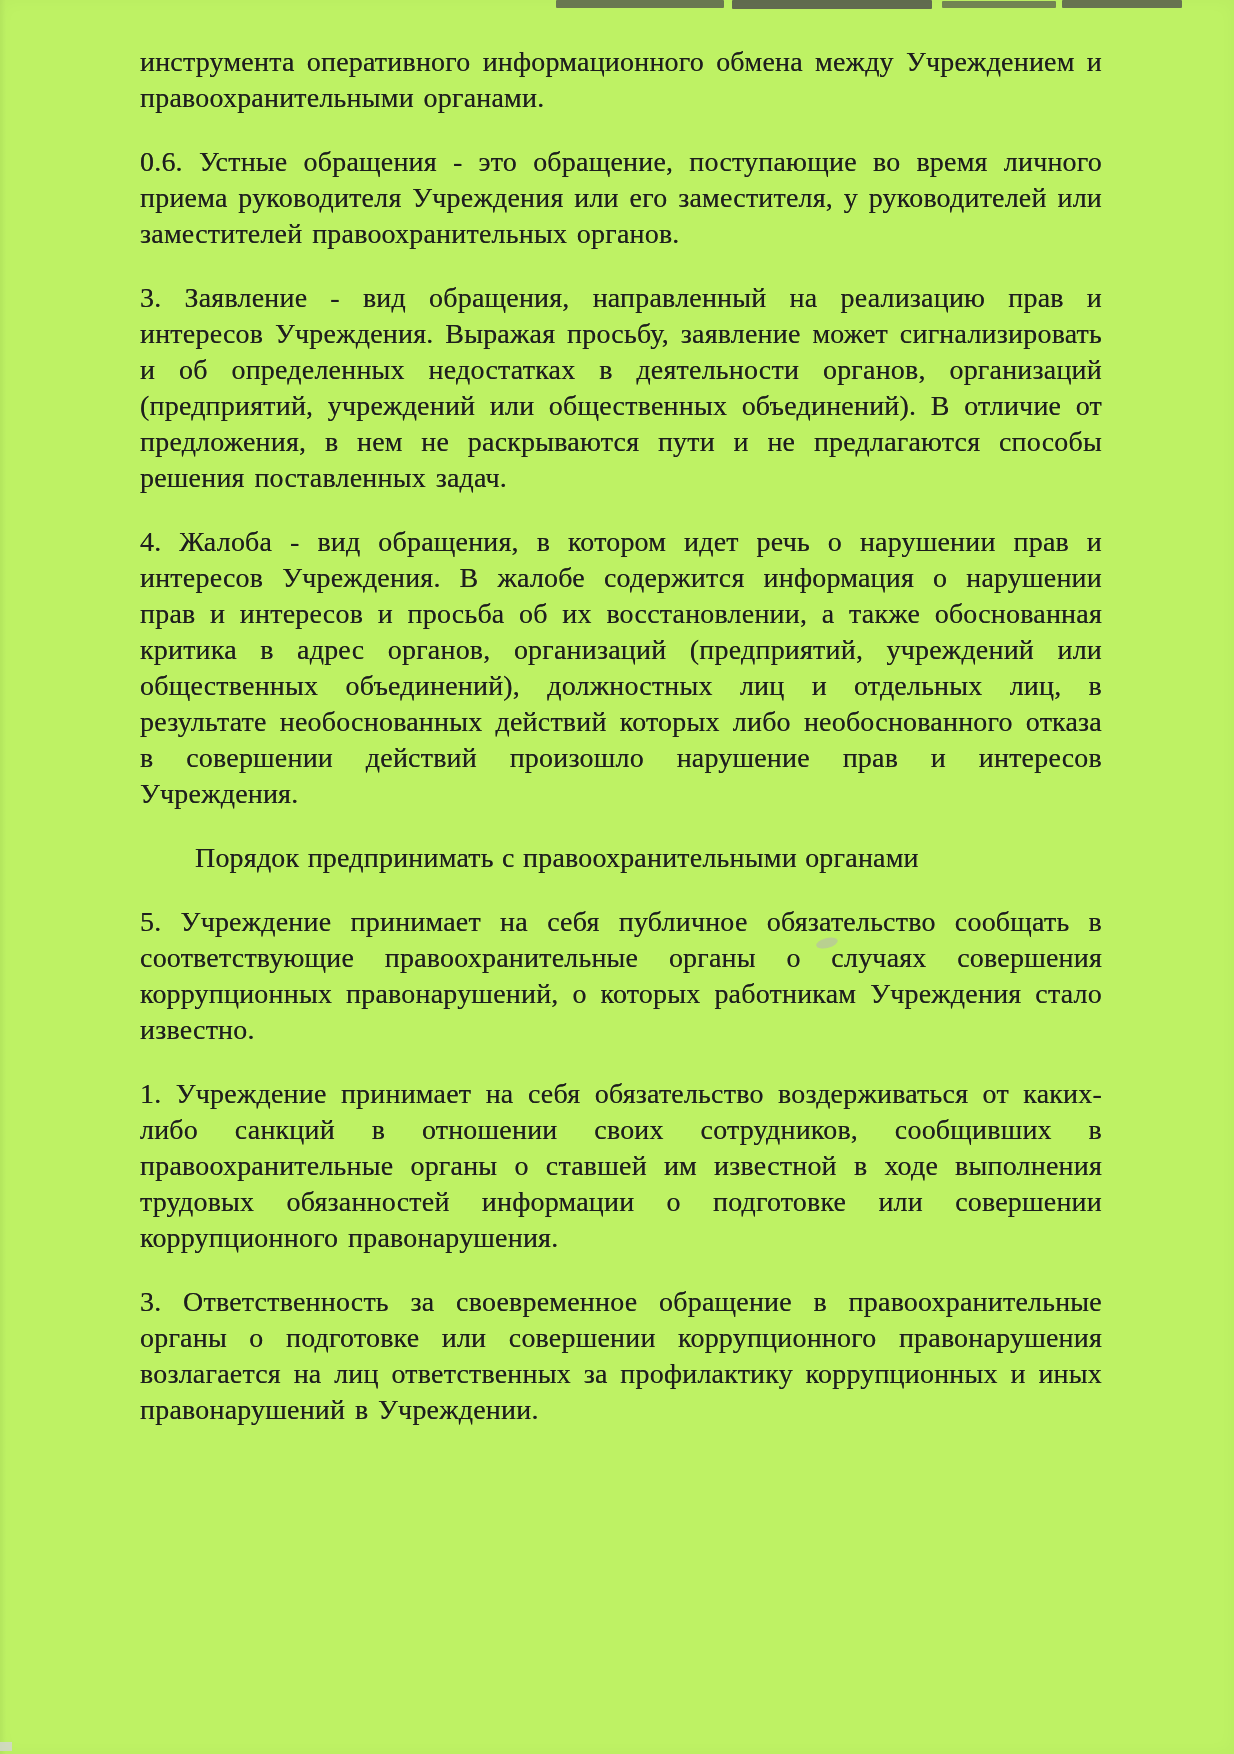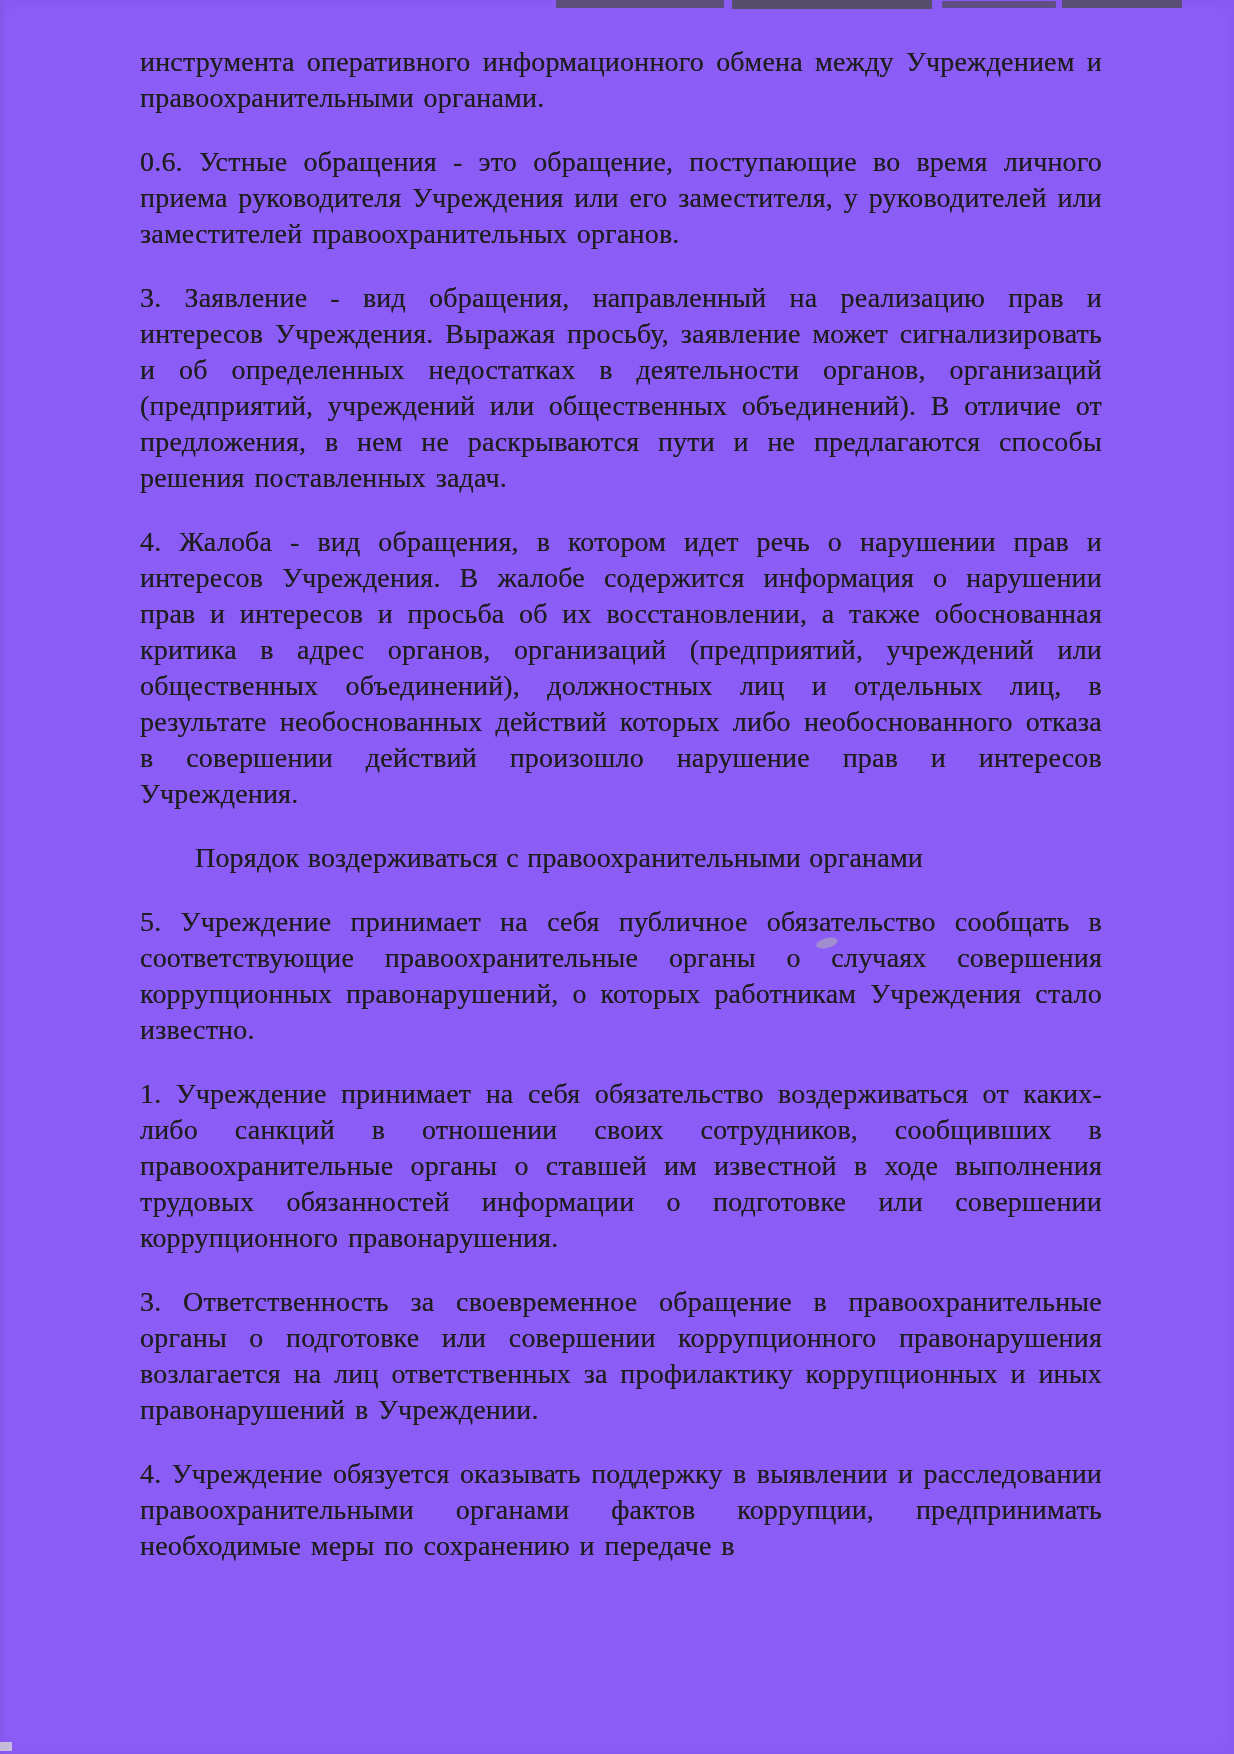--- a/index.html
+++ b/index.html
@@ -1,20 +1,20 @@
 <!DOCTYPE html>
 <html><head>
 <meta charset="utf-8">
 <style>
   html, body { margin: 0; padding: 0; background: #e9e9e9; }
   .page {
     position: relative;
     width: 1234px;
     height: 1754px;
-    background: #8b5cf6;
+    background: #bef264;
     overflow: hidden;
     font-family: "Liberation Serif", "DejaVu Serif", serif;
     box-shadow: inset 0 0 18px rgba(0,0,0,0.03);
   }
   .content {
     position: absolute;
     left: 140px;
     top: 44px;
     width: 962px;
     color: #1e1e1e;
@@ -90,24 +90,23 @@
   <div class="content">
     <p>инструмента оперативного информационного обмена между Учреждением и правоохранительными органами.</p>
 
     <p>0.6. Устные обращения - это обращение, поступающие во время личного приема руководителя Учреждения или его заместителя, у руководителей или заместителей правоохранительных органов.</p>
 
 
     <p>3. Заявление - вид обращения, направленный на реализацию прав и интересов Учреждения. Выражая просьбу, заявление может сигнализировать и об определенных недостатках в деятельности органов, организаций (предприятий, учреждений или общественных объединений). В отличие от предложения, в нем не раскрываются пути и не предлагаются способы решения поставленных задач.</p>
 
     <p>4. Жалоба - вид обращения, в котором идет речь о нарушении прав и интересов Учреждения. В жалобе содержится информация о нарушении прав и интересов и просьба об их восстановлении, а также обоснованная критика в адрес органов, организаций (предприятий, учреждений или общественных объединений), должностных лиц и отдельных лиц, в результате необоснованных действий которых либо необоснованного отказа в совершении действий произошло нарушение прав и интересов Учреждения.</p>
 
-    <p class="heading">Порядок воздерживаться с правоохранительными органами</p>
+    <p class="heading">Порядок предпринимать с правоохранительными органами</p>
 
     <p>5. Учреждение  принимает на себя публичное обязательство сообщать в соответствующие правоохранительные органы о случаях совершения коррупционных правонарушений, о которых работникам Учреждения стало известно.</p>
 
     <p>1. Учреждение принимает на себя обязательство воздерживаться от каких-либо санкций в отношении своих сотрудников, сообщивших в правоохранительные органы о ставшей им известной в ходе выполнения трудовых обязанностей информации о подготовке или совершении коррупционного правонарушения.</p>
 
     <p>3. Ответственность за своевременное обращение в правоохранительные органы о подготовке или совершении коррупционного правонарушения возлагается на лиц ответственных за профилактику коррупционных и иных правонарушений в Учреждении.</p>
 
-    <p>4. Учреждение обязуется оказывать поддержку в выявлении и расследовании правоохранительными органами фактов коррупции, предпринимать необходимые меры по сохранению и передаче в</p>
   </div>
 
 </div>
 
 </body></html>

